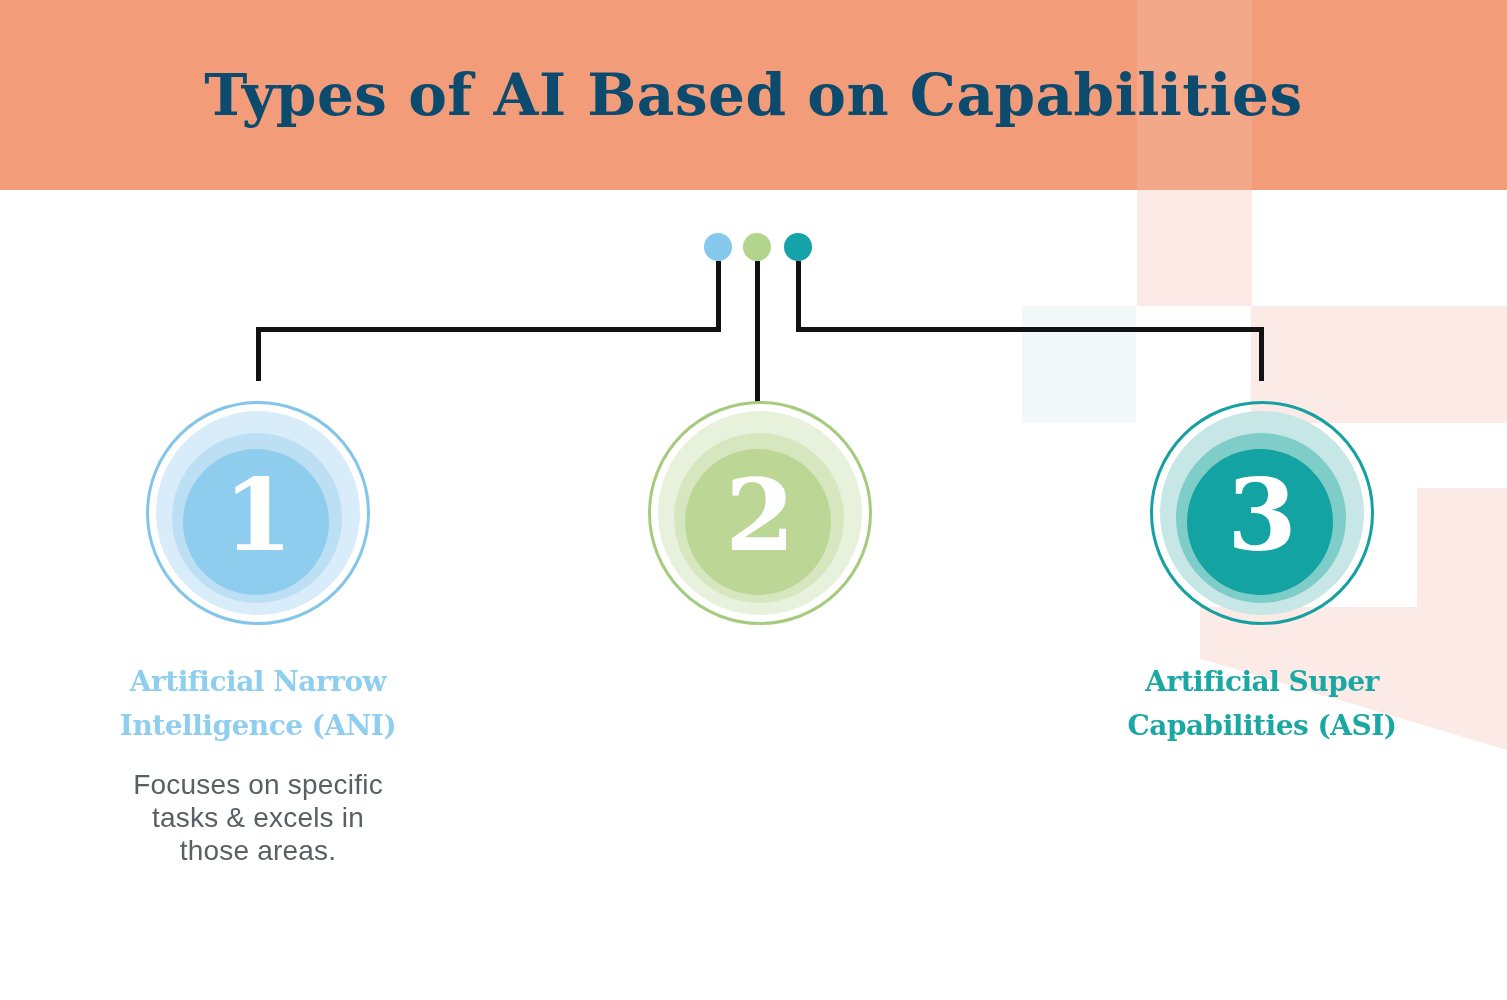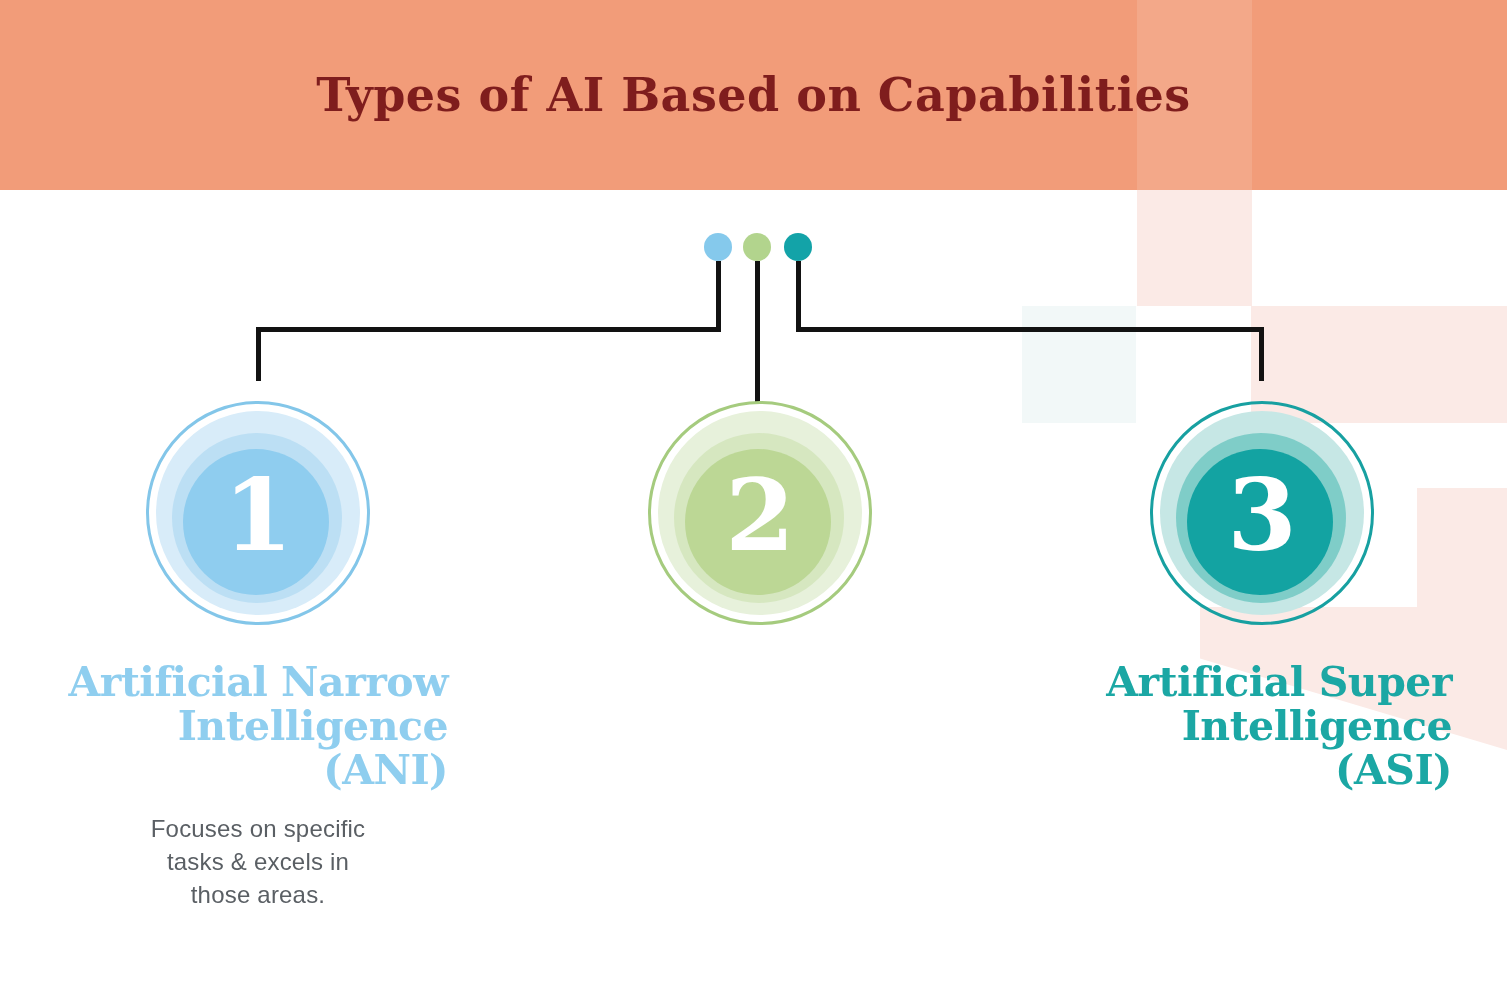--- a/index.html
+++ b/index.html
@@ -11,23 +11,23 @@
   .banner{
     position:absolute;left:0;top:0;width:1507px;height:190px;
     background:var(--header-bg,#F29C79);
     display:flex;align-items:center;justify-content:center;
   }
   .banner-band{
     position:absolute;left:1137px;top:0;width:115px;height:190px;
     background:rgba(255,255,255,0.12);
   }
   .title{
-    position:relative;margin:12px;color:#7f1d1d;
+    position:relative;margin:12px;color:#0c4a6e;
     font-family:"DejaVu Serif","Liberation Serif",serif;
-    font-weight:700;font-size:46px;letter-spacing:0.5px;line-height:1;
+    font-weight:700;font-size:58px;letter-spacing:0.5px;line-height:1;
   }
   
   .bg{position:absolute;}
   .sq-pink-a{left:1137px;top:190px;width:115px;height:116px;background:var(--pink,#FBEAE6);}
   .sq-blue  {left:1022px;top:306px;width:114px;height:117px;background:var(--blue,#F2F8F8);}
   .sq-pink-b{left:1251px;top:306px;width:256px;height:117px;background:var(--pink,#FBEAE6);}
   .sq-pink-c{left:1417px;top:488px;width:90px;height:122px;background:var(--pink,#FBEAE6);}
   .sq-pink-d{left:1200px;top:607px;width:307px;height:143px;background:var(--pink,#FBEAE6);
              clip-path:polygon(0 0,100% 0,100% 100%,0 36%);}
   
@@ -58,25 +58,25 @@
   .badge-2{left:648px;}
   .badge-3{left:1150px;}
   
   .col{position:absolute;top:660px;width:380px;text-align:center;}
   .col-1{left:68px;}
   .col-2{left:570px;}
   .col-3{left:1072px;}
   .heading{
     margin:0 0 20px 0;white-space:pre-line;color:var(--accent,#444);
     font-family:"DejaVu Serif","Liberation Serif",serif;
-    font-weight:700;font-size:41px;line-height:44px;letter-spacing:-0.5px;text-align:right;
+    font-weight:700;font-size:28px;line-height:44px;letter-spacing:-0.5px;
   }
   .body{
     margin:0;white-space:pre-line;color:var(--body-text,#5A5F64);
-    font-size:24px;line-height:33px;letter-spacing:0.2px;
+    font-size:28px;line-height:33px;letter-spacing:0.2px;
   }
 </style>
 </head>
 <body>
 
 <div class="canvas">
 
   <div class="banner">
     <div class="banner-band"></div>
     <h1 class="title">Types of AI Based on Capabilities</h1>
@@ -121,16 +121,16 @@
 
   <section class="col col-1" style="--dot: #85C9EC; --ring: #83C6E9; --light: #D8ECF9; --mid: #BCDFF4; --deep: #8FCDEF; --accent: #8FCEEF;">
     <h2 class="heading">Artificial Narrow
 Intelligence (ANI)</h2>
     <p class="body">Focuses on specific
 tasks &amp; excels in
 those areas.</p>
   </section>
   <section class="col col-3" style="--dot: #13A3A8; --ring: #17A0A1; --light: #C6E7E5; --mid: #7FCDC8; --deep: #13A3A2; --accent: #1BA7A4;">
     <h2 class="heading">Artificial Super
-Intelligence (ASI)</h2>
+Capabilities (ASI)</h2>
   </section>
 
 </div>
 
 </body></html>

